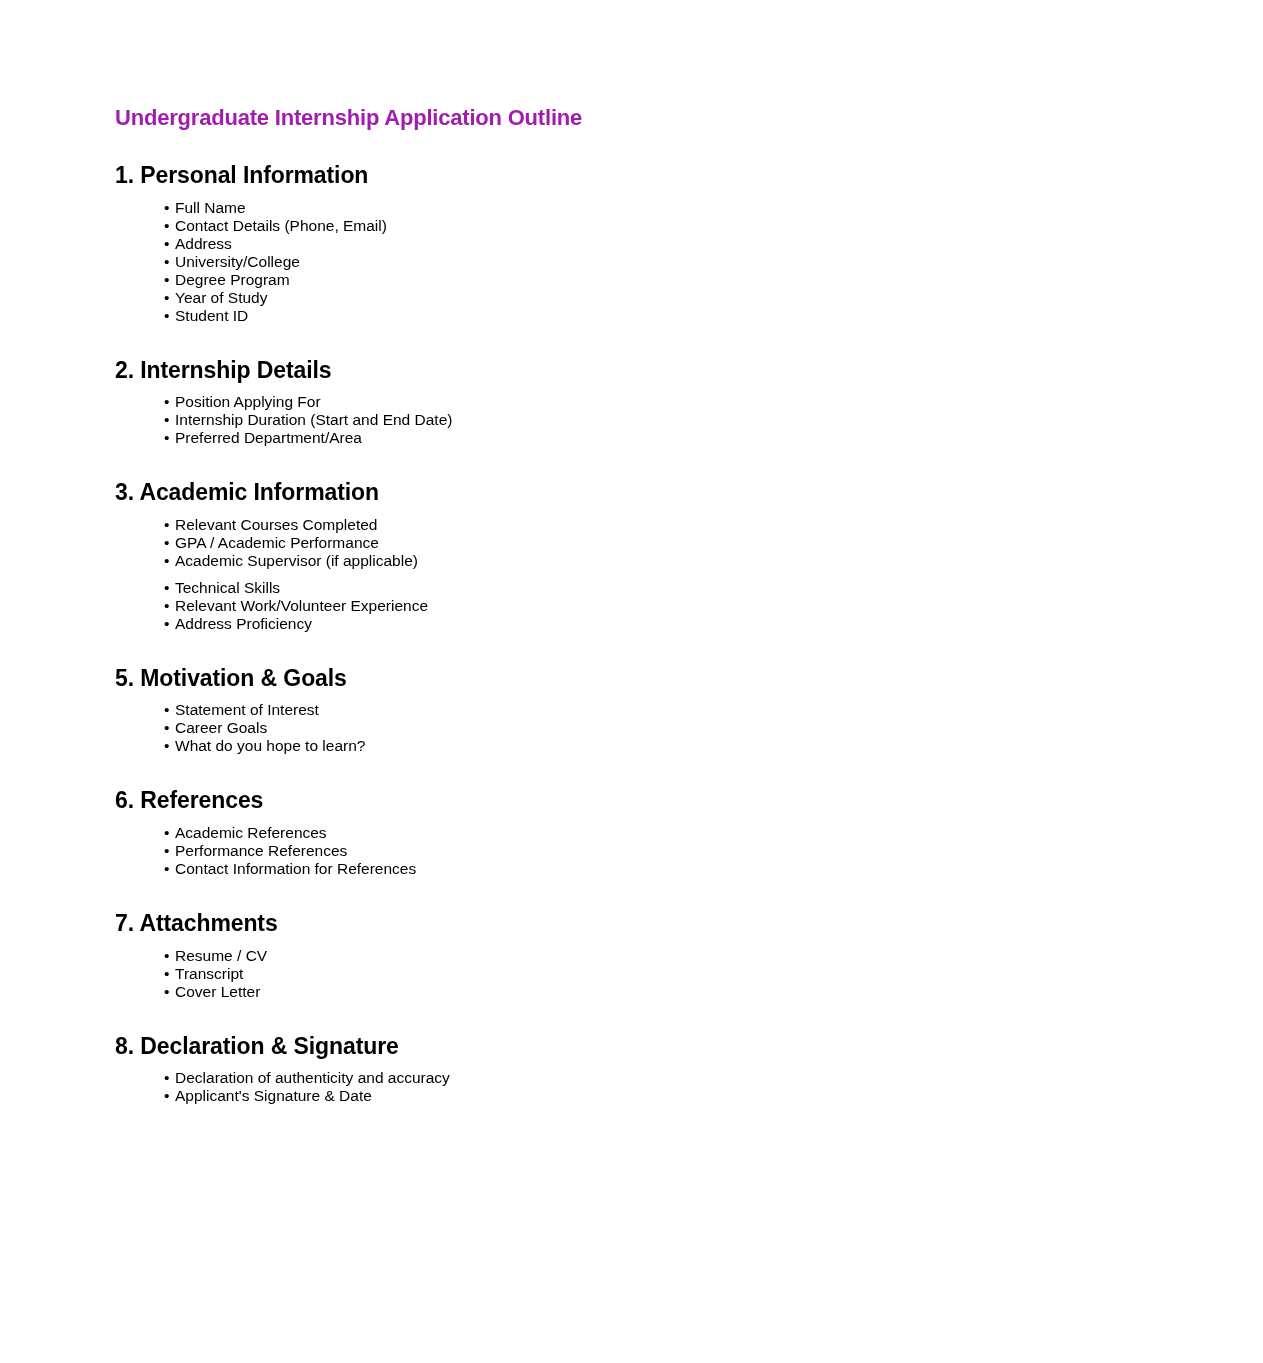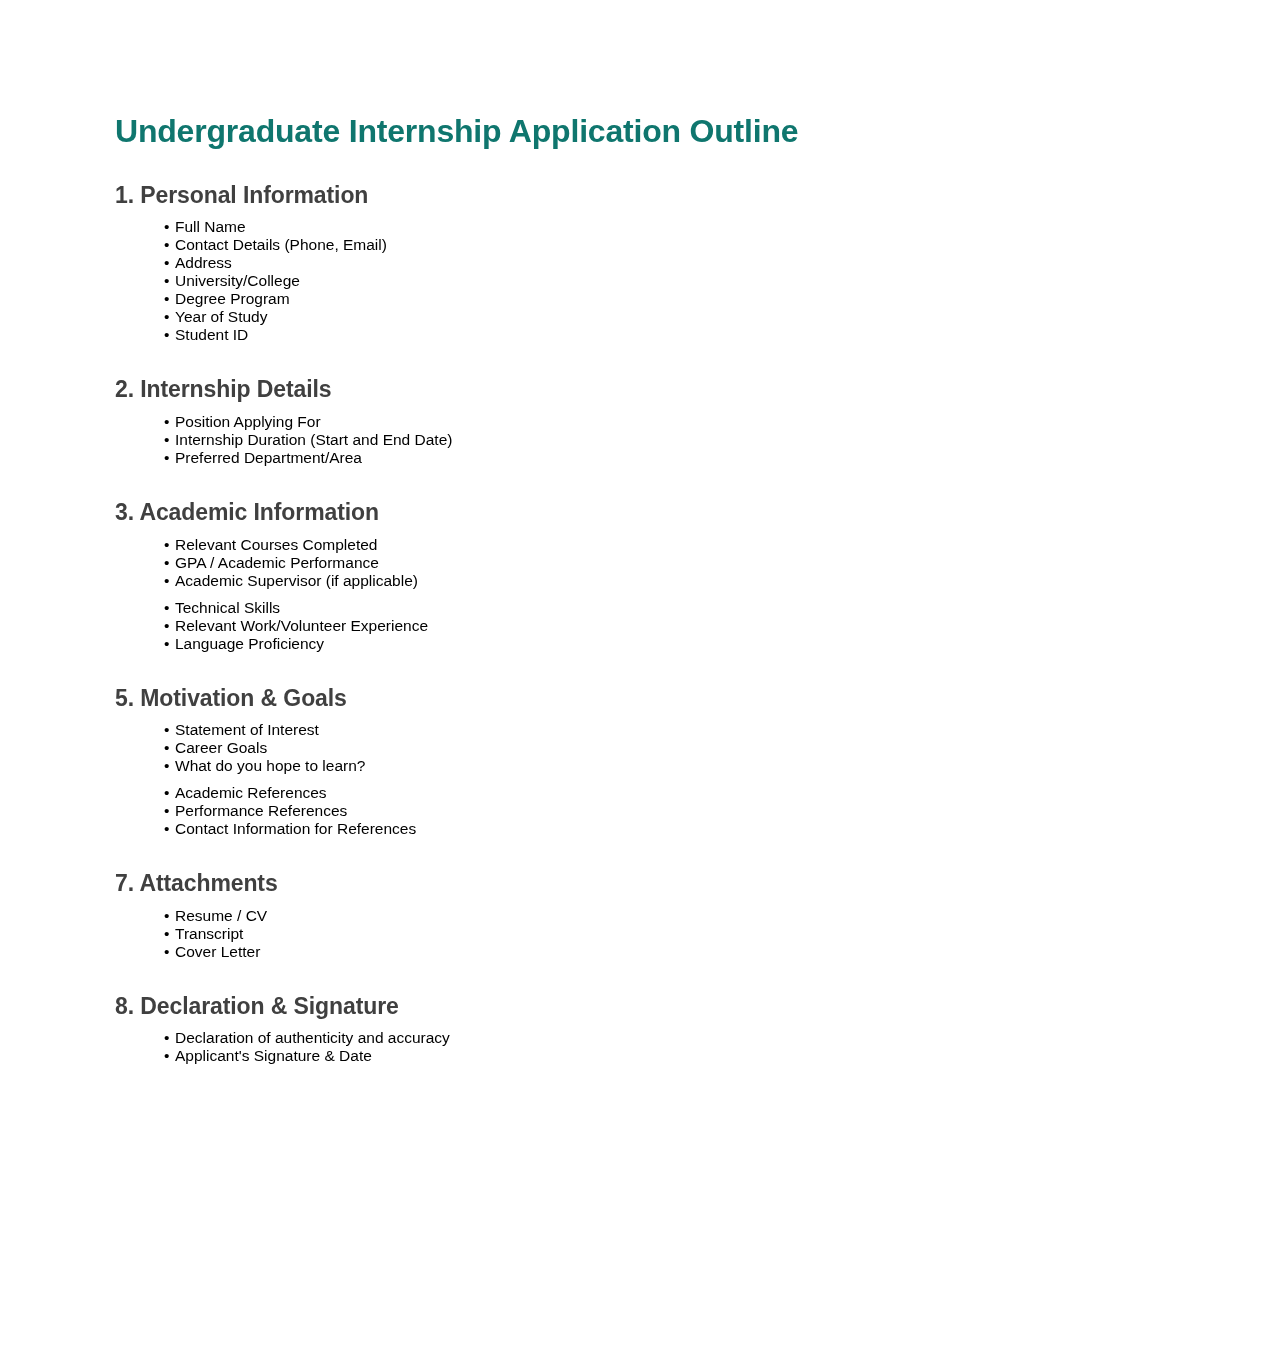--- a/index.html
+++ b/index.html
@@ -24,36 +24,36 @@
     box-sizing: border-box;
     padding: 0;
   }
   .doc {
     position: absolute;
     left: 115px;
     top: 105px;
     width: 1050px;
   }
   .doc-title {
-    font-size: 32px;
+    font-size: 22px;
     font-weight: bold;
     line-height: 1.18;
-    margin: 8px 0 0 0;
+    margin: 0 0 0 0;
     letter-spacing: -0.2px;
-    color: #0f766e;
+    color: #a21caf;
   }
   .section {
     margin: 0;
   }
   .section-heading {
     font-size: 23px;
     font-weight: bold;
     line-height: 1.2;
     margin: 0;
-    color: #404040;
+    color: #000000;
     letter-spacing: -0.1px;
   }
   .sec-1 .section-heading { margin-top: 31px; }
   .section + .section .section-heading { margin-top: 32px; }
   .bullet-list {
     list-style: none;
     margin: 9px 0 0 0;
     padding: 0;
   }
   .bullet-item {
@@ -161,21 +161,21 @@
         <li class="bullet-item">
           <span class="bullet-marker">•</span>
           <span class="bullet-text">Technical Skills</span>
         </li>
         <li class="bullet-item">
           <span class="bullet-marker">•</span>
           <span class="bullet-text">Relevant Work/Volunteer Experience</span>
         </li>
         <li class="bullet-item">
           <span class="bullet-marker">•</span>
-          <span class="bullet-text">Language Proficiency</span>
+          <span class="bullet-text">Address Proficiency</span>
         </li>
       </ul>
     </div>
 
     <div class="section">
       <h2 class="section-heading">5. Motivation &amp; Goals</h2>
       <ul class="bullet-list">
         <li class="bullet-item">
           <span class="bullet-marker">•</span>
           <span class="bullet-text">Statement of Interest</span>
@@ -185,20 +185,21 @@
           <span class="bullet-text">Career Goals</span>
         </li>
         <li class="bullet-item">
           <span class="bullet-marker">•</span>
           <span class="bullet-text">What do you hope to learn?</span>
         </li>
       </ul>
     </div>
 
     <div class="section">
+      <h2 class="section-heading">6. References</h2>
       <ul class="bullet-list">
         <li class="bullet-item">
           <span class="bullet-marker">•</span>
           <span class="bullet-text">Academic References</span>
         </li>
         <li class="bullet-item">
           <span class="bullet-marker">•</span>
           <span class="bullet-text">Performance References</span>
         </li>
         <li class="bullet-item">

